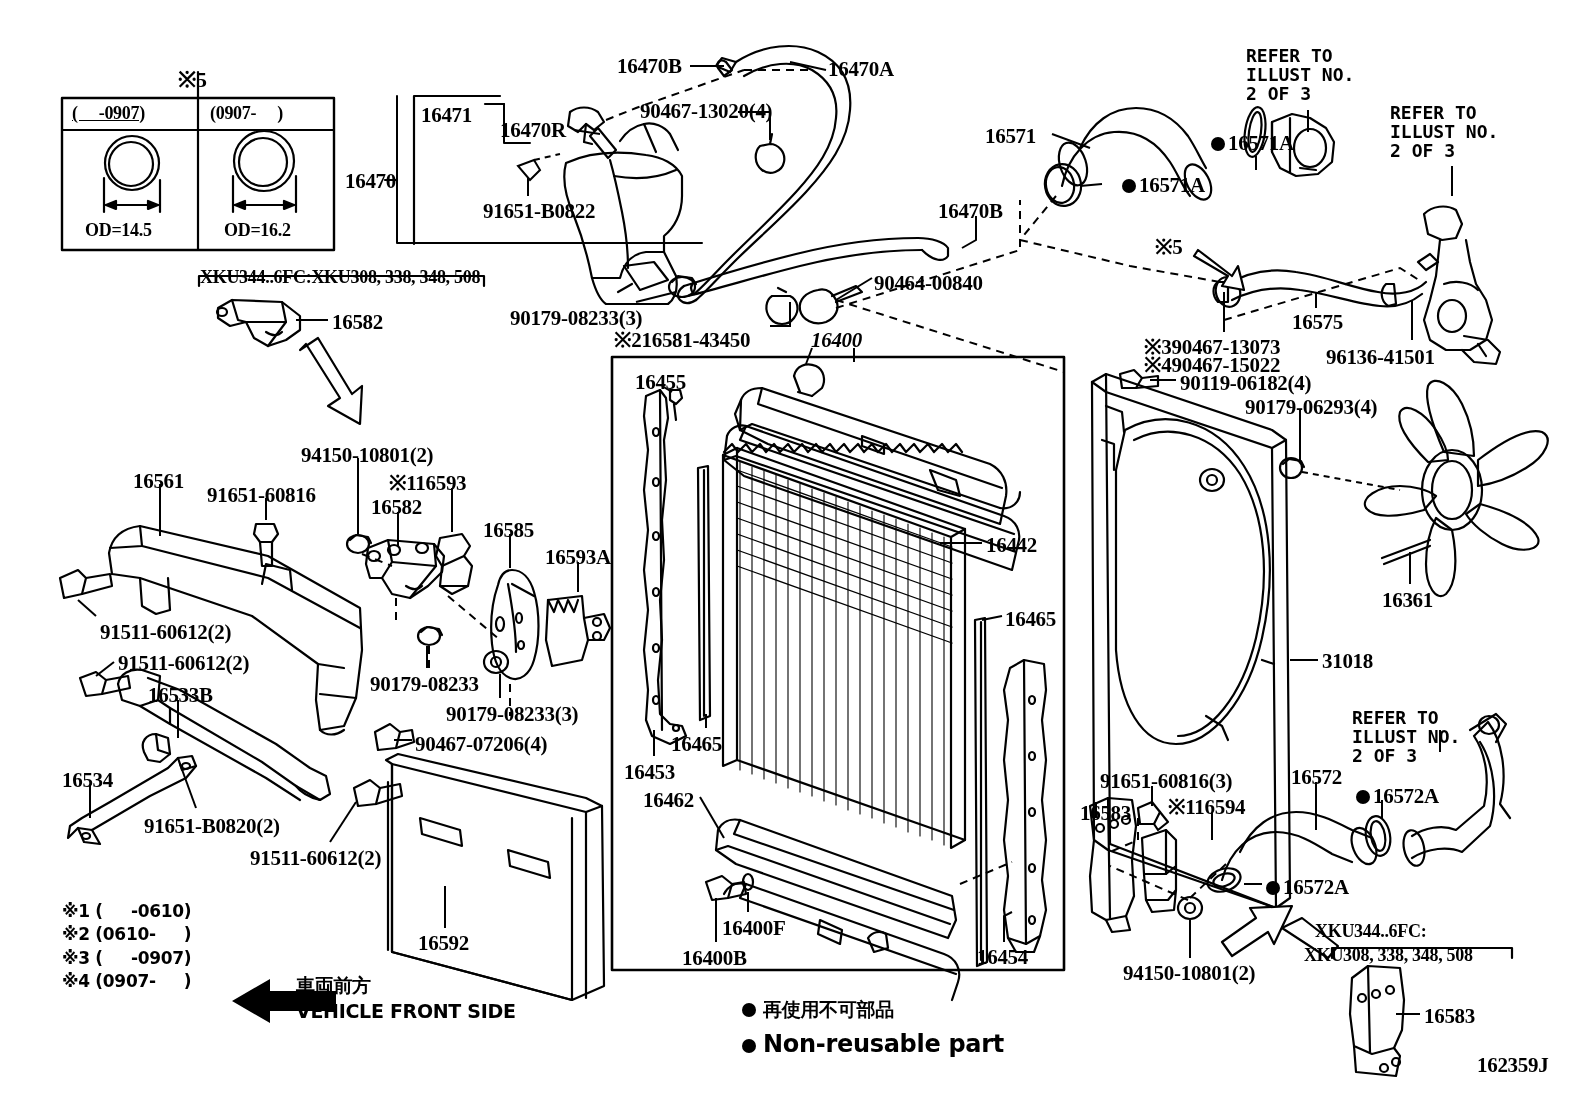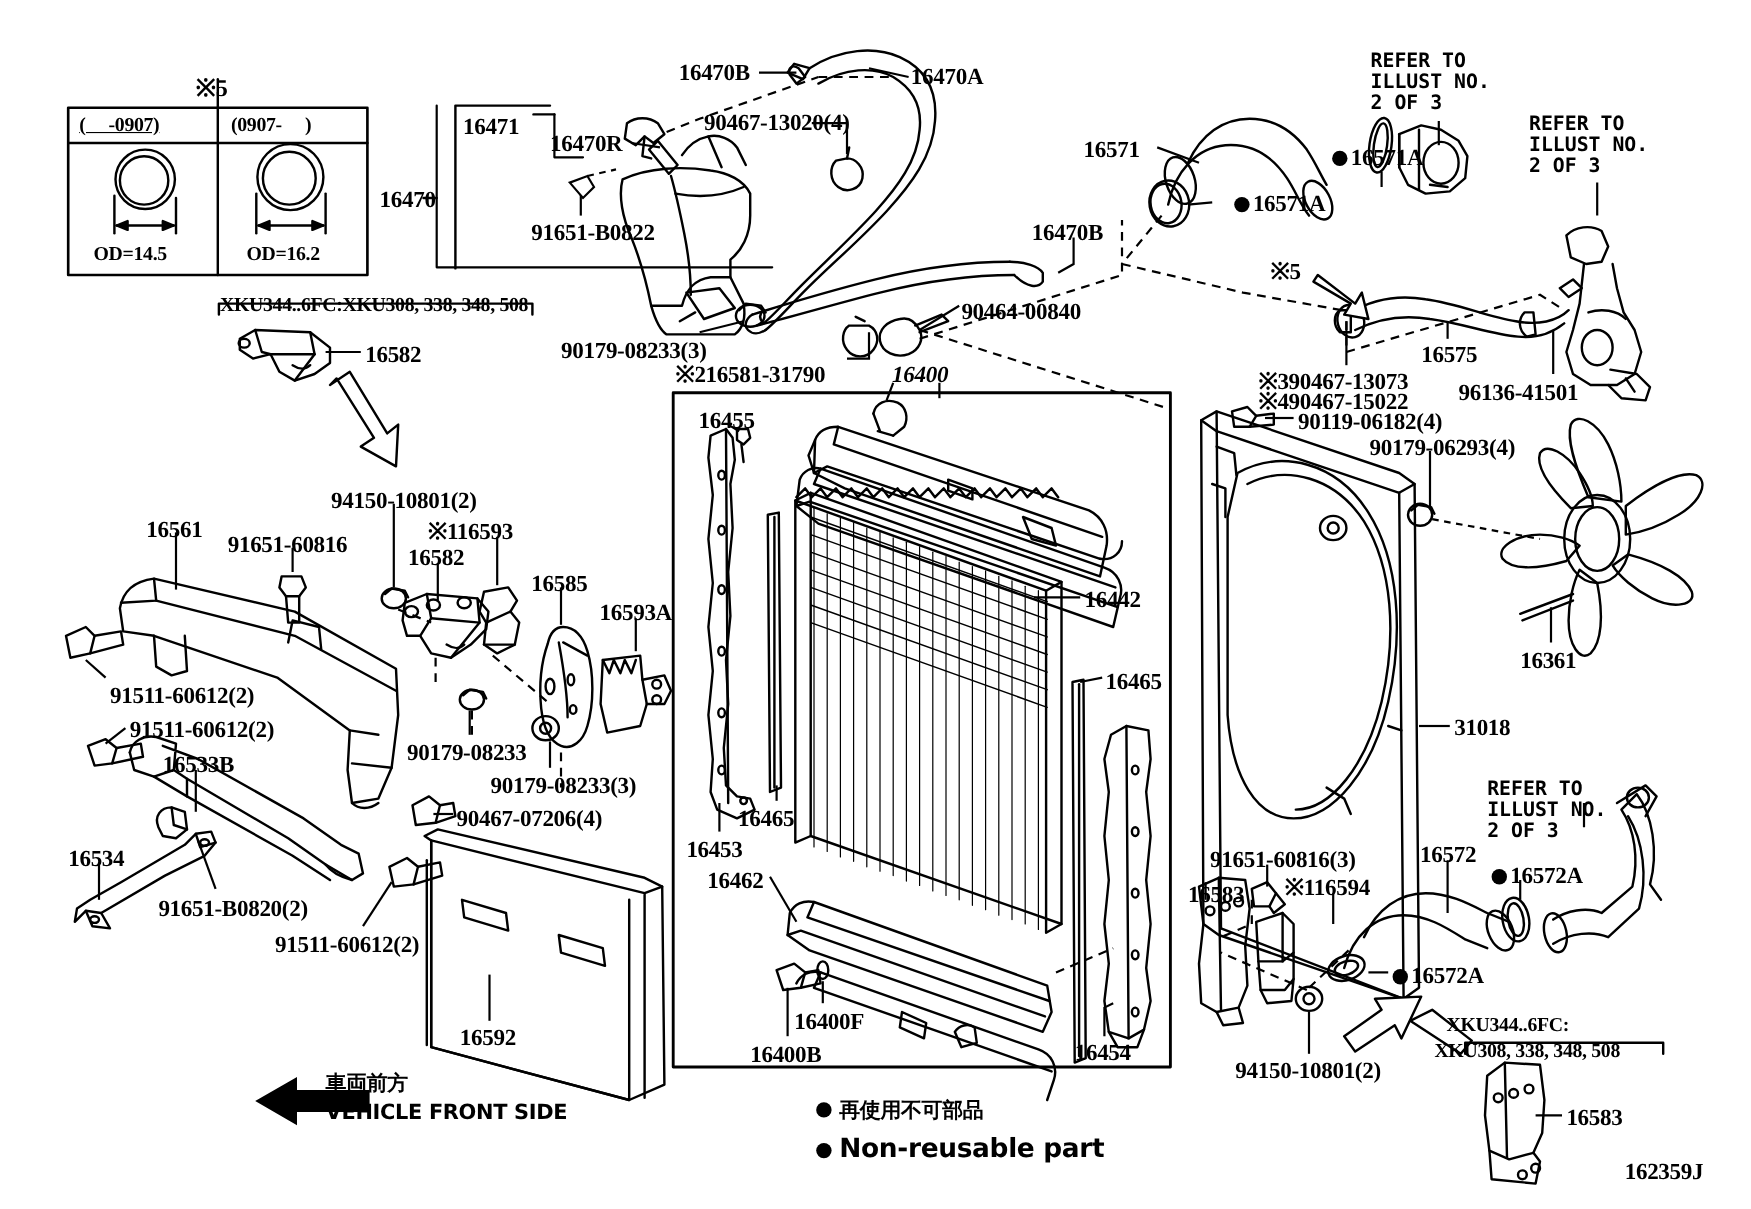--- a/index.html
+++ b/index.html
@@ -574,21 +574,21 @@
       <div class="lbl" style="left: 617px; top: 55px;">16470B</div>
       <div class="lbl" style="left: 828px; top: 58px;">16470A</div>
       <div class="lbl" style="left: 421px; top: 104px;">16471</div>
       <div class="lbl" style="left: 500px; top: 119px;">16470R</div>
       <div class="lbl" style="left: 640px; top: 100px;">90467-13020(4)</div>
       <div class="lbl" style="left: 345px; top: 170px;">16470</div>
       <div class="lbl" style="left: 483px; top: 200px;">91651-B0822</div>
       <div class="lbl" style="left: 938px; top: 200px;">16470B</div>
       <div class="lbl" style="left: 874px; top: 272px;">90464-00840</div>
       <div class="lbl" style="left: 510px; top: 307px;">90179-08233(3)</div>
-      <div class="lbl" style="left: 614px; top: 329px;">※216581-31790</div>
+      <div class="lbl" style="left: 614px; top: 329px;">※216581-43450</div>
       <div class="lbl" style="left: 811px; top: 329px; font-style: italic;">16400</div>
       <div class="lbl" style="left: 985px; top: 125px;">16571</div>
       <div class="lbl" style="left: 1122px; top: 174px;"><span class="dot"></span><span>16571A</span></div>
       <div class="lbl" style="left: 1211px; top: 132px;"><span class="dot"></span><span>16571A</span></div>
       <div class="lbl mono" style="left: 1246px; top: 47px;">REFER TO
 ILLUST NO.
 2 OF 3</div>
       <div class="lbl mono" style="left: 1390px; top: 104px;">REFER TO
 ILLUST NO.
 2 OF 3</div>
@@ -637,20 +637,21 @@
       <div class="lbl" style="left: 1168px; top: 796px;">※116594</div>
       <div class="lbl" style="left: 1291px; top: 766px;">16572</div>
       <div class="lbl" style="left: 1356px; top: 785px;"><span class="dot"></span><span>16572A</span></div>
       <div class="lbl" style="left: 1266px; top: 876px;"><span class="dot"></span><span>16572A</span></div>
       <div class="lbl" style="left: 1123px; top: 962px;">94150-10801(2)</div>
       <div class="lbl sm" style="left: 1315px; top: 922px;">XKU344..6FC:</div>
       <div class="lbl sm" style="left: 1304px; top: 946px;">XKU308, 338, 348, 508</div>
       <div class="lbl" style="left: 1424px; top: 1005px;">16583</div>
     </div>
 
+  <div id="footnote-layer" class="lbl note" style="left:62px;top:900px;line-height:1.38;"><div>※1 (     -0610)</div><div>※2 (0610-     )</div><div>※3 (     -0907)</div><div>※4 (0907-     )</div></div>
 
   <svg width="120" height="50" style="left:228px;top:975px;">
     <path d="M4 26 L42 4 L42 16 L108 16 L108 36 L42 36 L42 48 Z" fill="#000"></path>
   </svg>
   <div class="lbl jp" style="left:296px;top:976px;">車両前方</div>
   <div class="lbl note" style="left:296px;top:1002px;font-size:19px;">VEHICLE FRONT SIDE</div>
 
   <div class="legend-row" style="left:742px;top:1000px;">
     <span class="dot"></span>
     <span class="lbl jp" style="position:static;">再使用不可部品</span>

